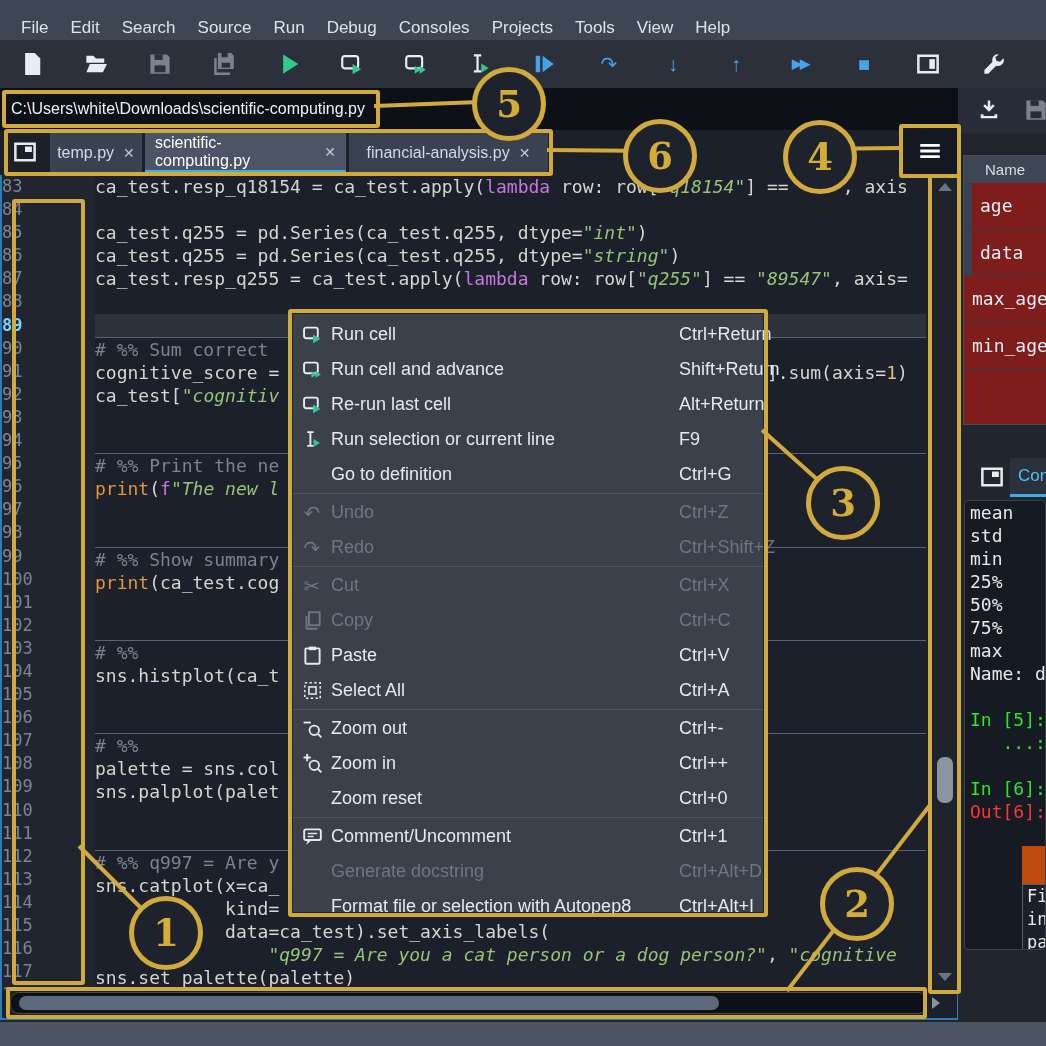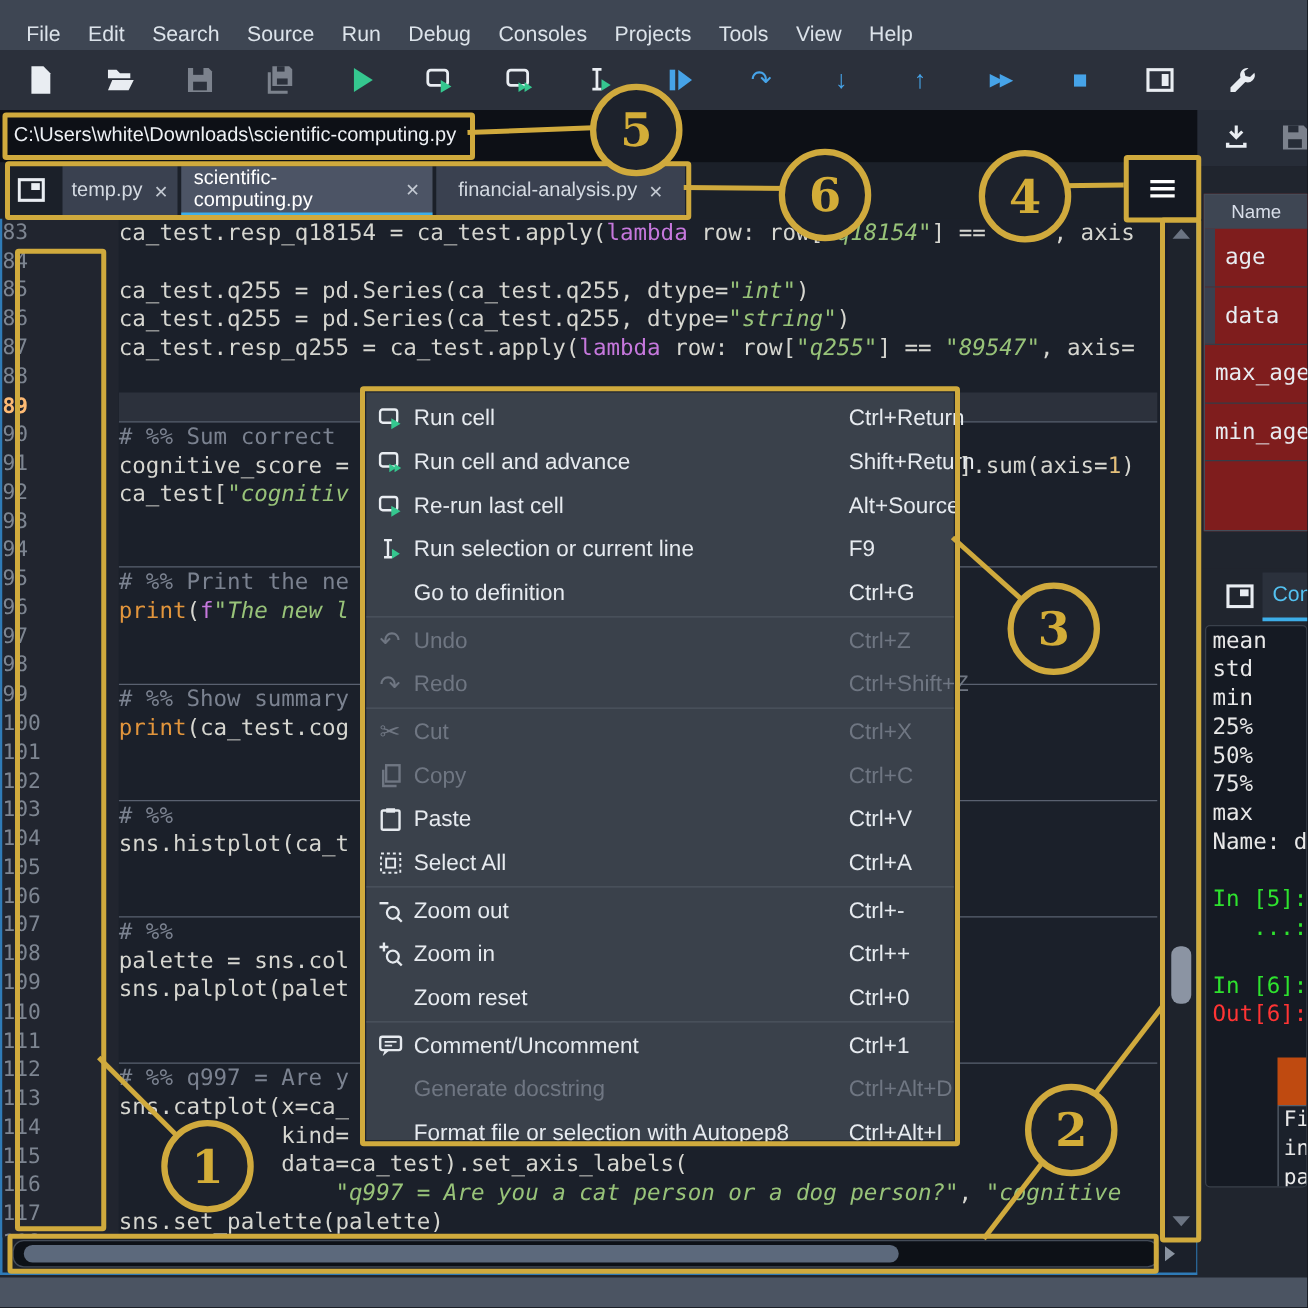--- a/index.html
+++ b/index.html
@@ -27,21 +27,21 @@
   .tab{position:absolute;top:3px;height:40px;background:#3a4150;color:#d4dae2;font-size:16px;
        display:flex;align-items:center;justify-content:center;box-sizing:border-box;padding:0 10px;}
   .tab.active{background:#4c5465;color:#fff;border-bottom:3px solid #3daee9;}
   .tab .close{margin-left:9px;color:#c3c9d2;font-size:14px;}
   
   #editor{position:absolute;left:0;top:175px;width:958px;height:845px;background:#1b202a;
           border-left:2px solid #2f7bb7;border-bottom:2px solid #2f7bb7;border-right:1px solid #2f7bb7;box-sizing:border-box;}
   #gutter{position:absolute;left:0;top:0;width:93px;height:815px;background:#21252f;overflow:hidden;}
   .grow{height:23.1px;line-height:23.1px;padding-right:14px;color:#7d8591;
         font-family:"DejaVu Sans Mono",monospace;font-size:17px;}
-  .grow.cur{color:#fdba74;font-weight:bold;}
+  .grow.cur{color:#7dd3fc;font-weight:bold;}
   #codewrap{position:absolute;left:93px;top:0;width:831px;height:815px;overflow:hidden;}
   .crow{position:relative;height:23.1px;line-height:23.1px;white-space:pre;
         font-family:"DejaVu Sans Mono",monospace;font-size:18px;color:#d6d6d0;}
   .crow.cur{background:#2c313c;}
   .crow.sep{border-top:1px solid #5a6170;}
   .t-p{color:#d6d6d0;} .t-k{color:#c678dd;} .t-c{color:#7b8290;}
   .t-s{color:#98c379;font-style:italic;} .t-n{color:#e5c07b;} .t-b{color:#e2953c;}
   
   #vscroll{position:absolute;left:932px;top:2px;width:22px;height:812px;background:#1e232c;}
   #vthumb{position:absolute;left:3px;top:580px;width:16px;height:46px;background:#8b94a3;border-radius:7px;}
@@ -360,21 +360,21 @@
         <span class="mis">Shift+Return</span>
       </div>
       <div class="mi">
         <span class="mic">
           <svg viewBox="0 0 18 17">
             <rect x="1" y="2" width="13" height="10" rx="2" fill="none" stroke="#e9edf2" stroke-width="1.8"></rect>
             <path d="M9.5 8.5l7 4.2-7 4.2z" fill="#35c78f"></path>
           </svg>
         </span>
         <span>Re-run last cell</span>
-        <span class="mis">Alt+Source</span>
+        <span class="mis">Alt+Return</span>
       </div>
       <div class="mi">
         <span class="mic">
           <svg viewBox="0 0 18 17">
             <path d="M4 1.5h6M7 1.5v13M4 14.5h6" stroke="#e9edf2" stroke-width="1.8" fill="none"></path>
             <path d="M10 8l6 3.8-6 3.8z" fill="#35c78f"></path>
           </svg>
         </span>
         <span>Run selection or current line</span>
         <span class="mis">F9</span>

